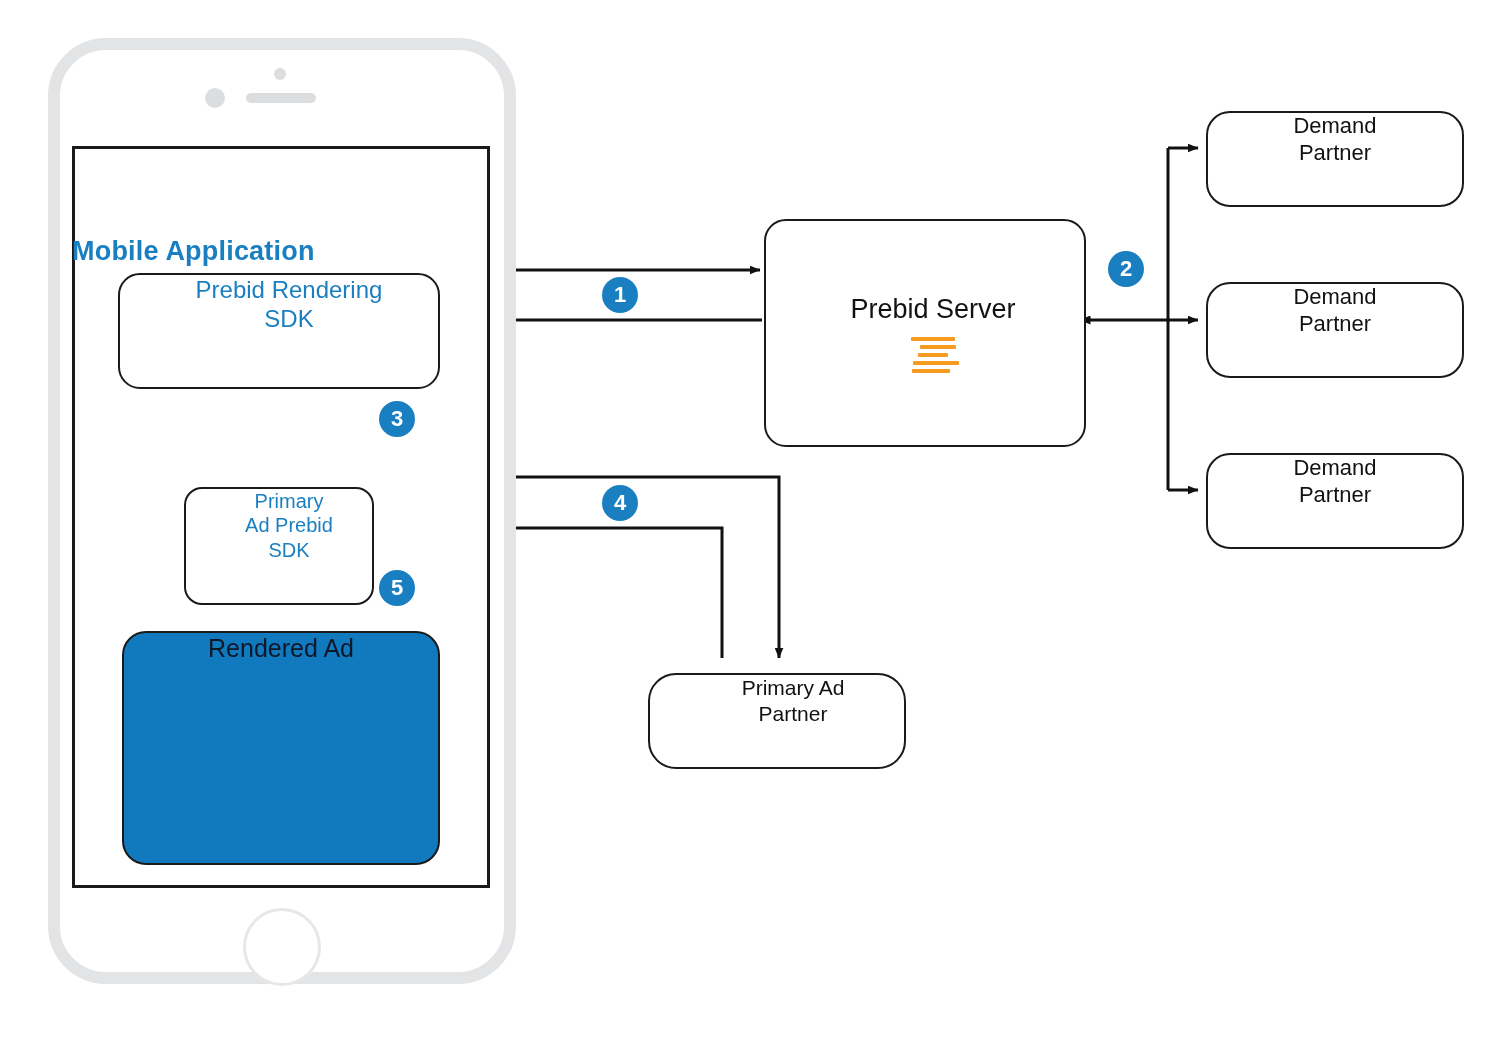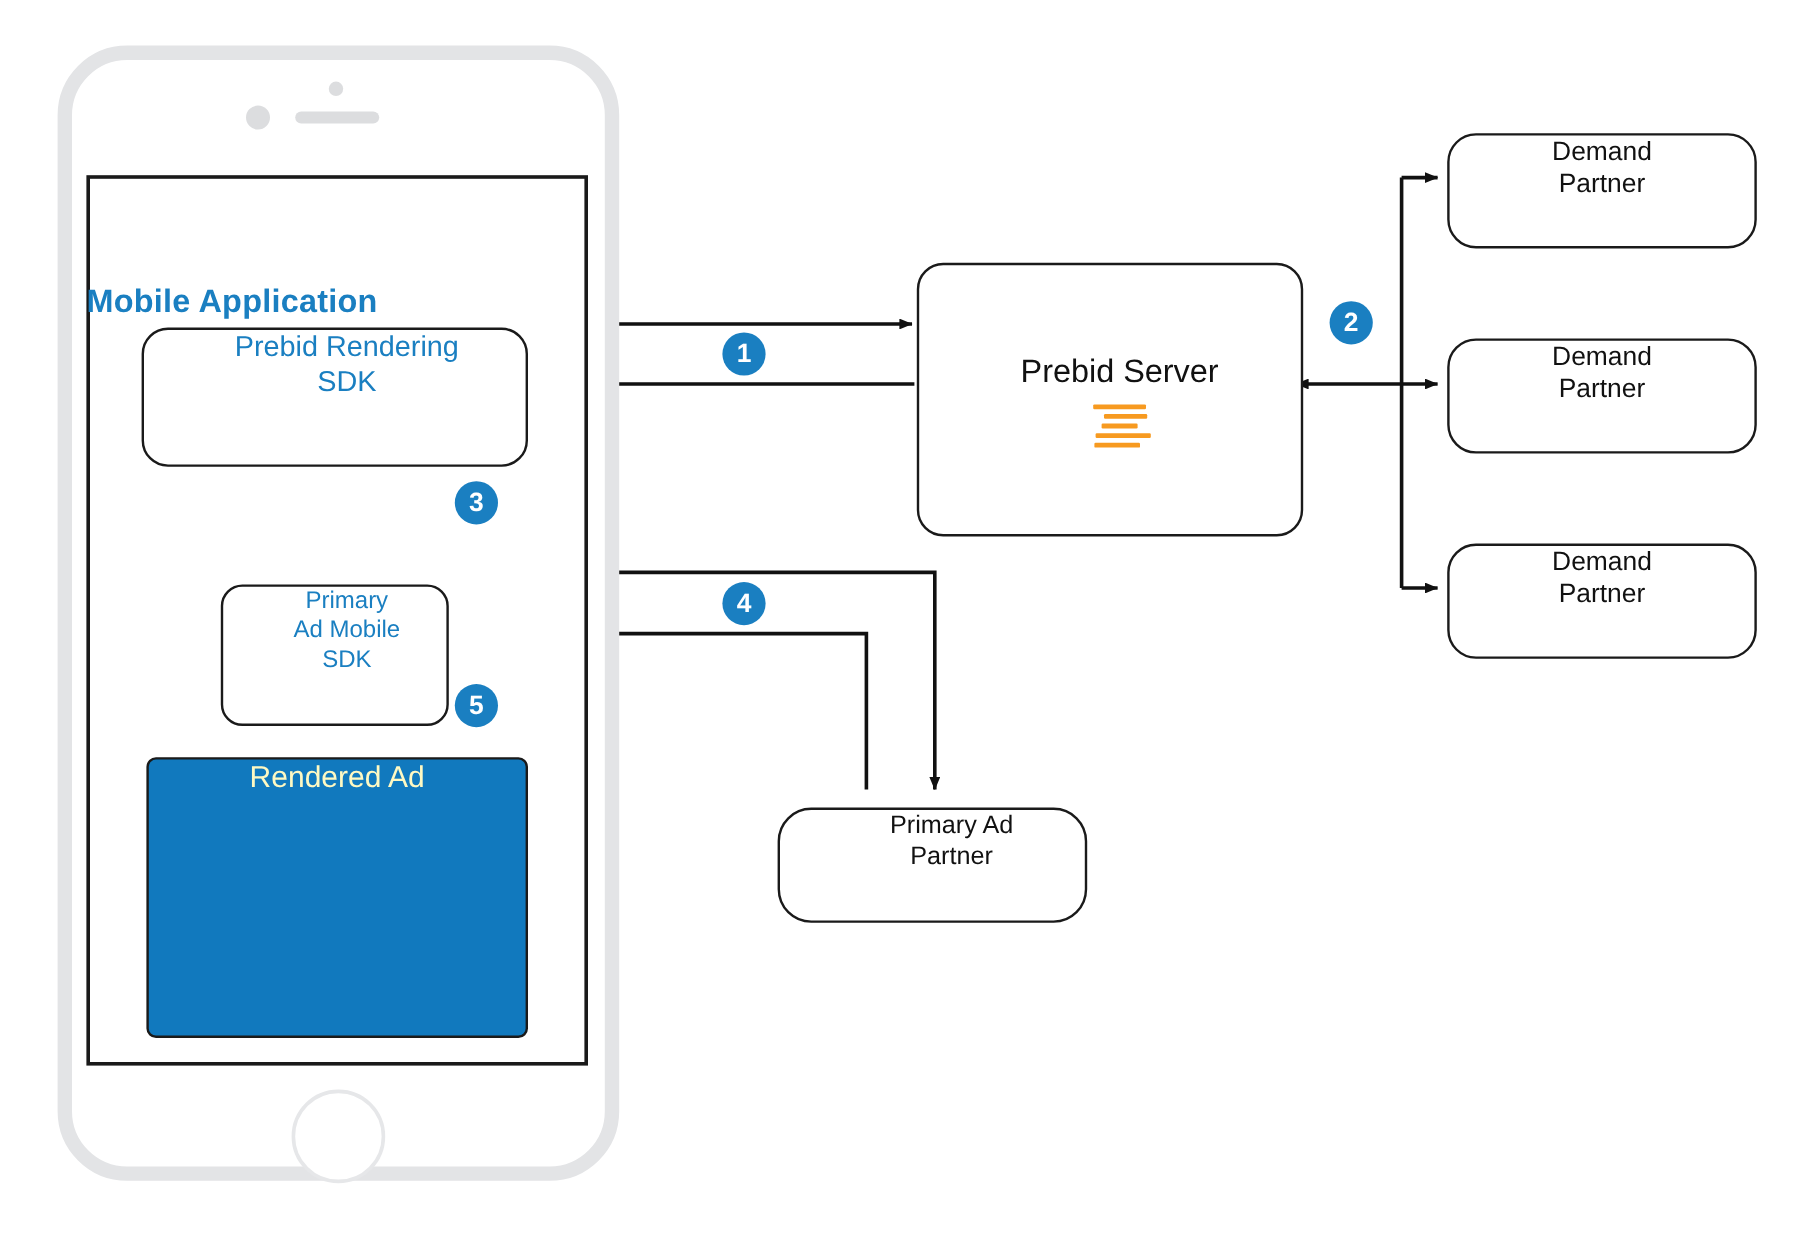--- a/index.html
+++ b/index.html
@@ -136,23 +136,23 @@
   }
   #node-primary-sdk {
     left: 184px; top: 476px;
     width: 190px; height: 118px;
     border-radius: 18px;
     font-size: 20px;
   }
   #node-rendered-ad {
     left: 122px; top: 620px;
     width: 318px; height: 234px;
-    border-radius: 8px;
+    border-radius: 24px;
     background: #1179be;
-    color: #fef9c3;
+    color: #0f172a;
     font-size: 25px;
   }
   #node-prebid-server {
     left: 764px; top: 208px;
     width: 322px; height: 228px;
     border-radius: 22px;
     flex-direction: column;
     gap: 12px;
     font-size: 27px;
     padding-left: 16px;
@@ -272,21 +272,21 @@
   <div class="node blue-text" id="node-prebid-sdk">
     <span class="node-label">
       <span>Prebid Rendering</span><br>
       <span>SDK</span>
     </span>
   </div>
 
   <div class="node blue-text" id="node-primary-sdk">
     <span class="node-label">
       <span>Primary</span><br>
-      <span>Ad Mobile</span><br>
+      <span>Ad Prebid</span><br>
       <span>SDK</span>
     </span>
   </div>
 
   <div class="node" id="node-rendered-ad">
     <span class="node-label">Rendered Ad</span>
   </div>
 
   <div class="node dark-text" id="node-prebid-server">
     <span class="node-label">Prebid Server</span>

